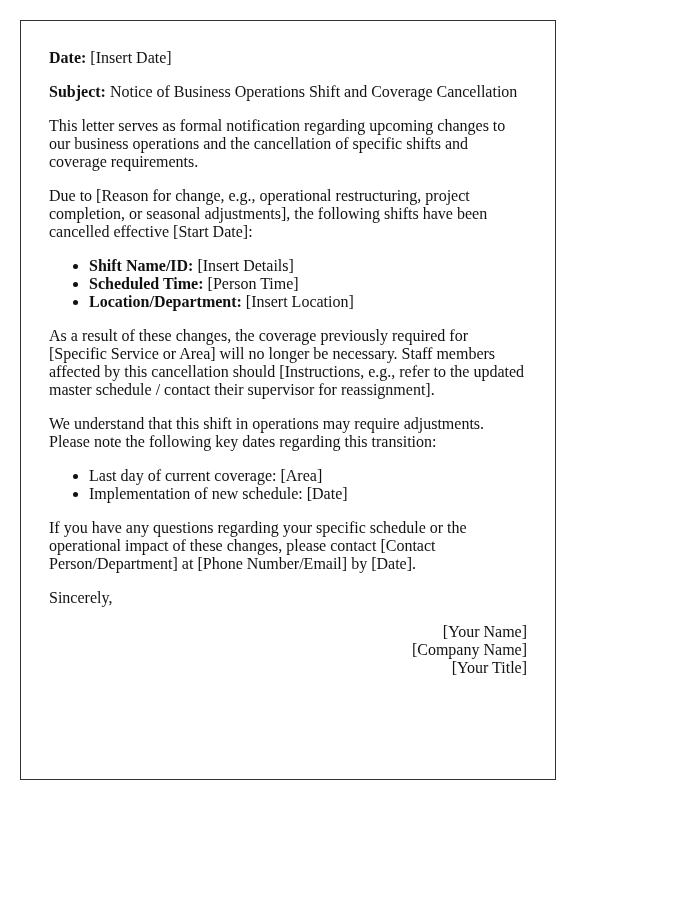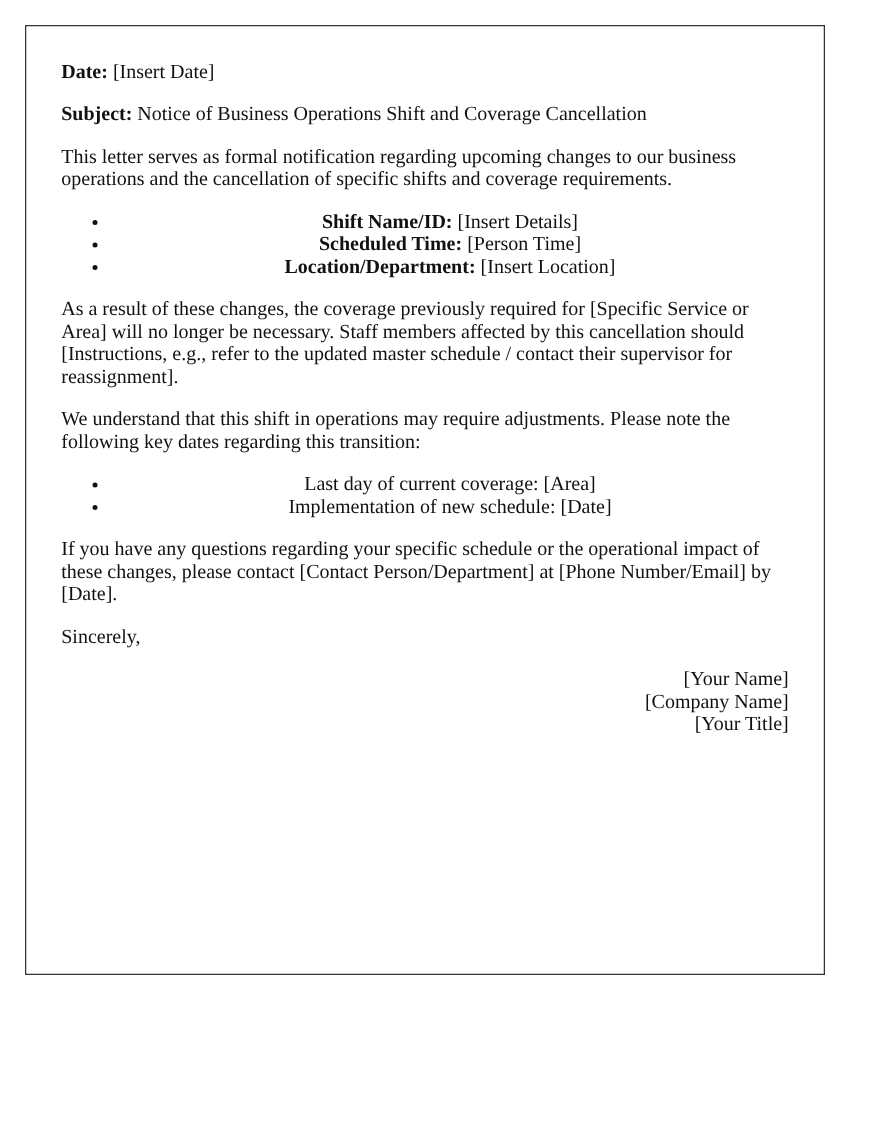--- a/index.html
+++ b/index.html
@@ -12,54 +12,54 @@
       height: 900px;
       position: relative;
       font-family: "Liberation Serif", "DejaVu Serif", serif;
       font-size: 16px;
       color: #111111;
     }
     .letter {
       position: absolute;
       left: 20px;
       top: 20px;
-      width: 640px;
+      width: 536px;
       height: 760px;
       border: 1px solid #333333;
       box-sizing: border-box;
       padding: 28px 28px 0 28px;
     }
     p {
       margin: 0 0 16px 0;
       line-height: 18px;
     }
     ul {
       margin: 0 0 16px 0;
       padding-left: 40px;
       line-height: 18px;
-      text-align: center;
     }
     li { margin: 0; }
     b { font-weight: bold; }
     .sig-lines p { margin: 0; text-align: right; }
     .sig-lines { margin: 0; line-height: 18px; }
   </style>
 </head>
 <body>
 
 <div class="letter">
   <p>
     <b>Date:</b>
     <span>[Insert Date]</span>
   </p>
   <p>
     <b>Subject:</b>
     <span>Notice of Business Operations Shift and Coverage Cancellation</span>
   </p>
   <p>This letter serves as formal notification regarding upcoming changes to our business operations and the cancellation of specific shifts and coverage requirements.</p>
+  <p>Due to [Reason for change, e.g., operational restructuring, project completion, or seasonal adjustments], the following shifts have been cancelled effective [Start Date]:</p>
   <ul>
     <li>
       <b>Shift Name/ID:</b>
       <span>[Insert Details]</span>
     </li>
     <li>
       <b>Scheduled Time:</b>
       <span>[Person Time]</span>
     </li>
     <li>

